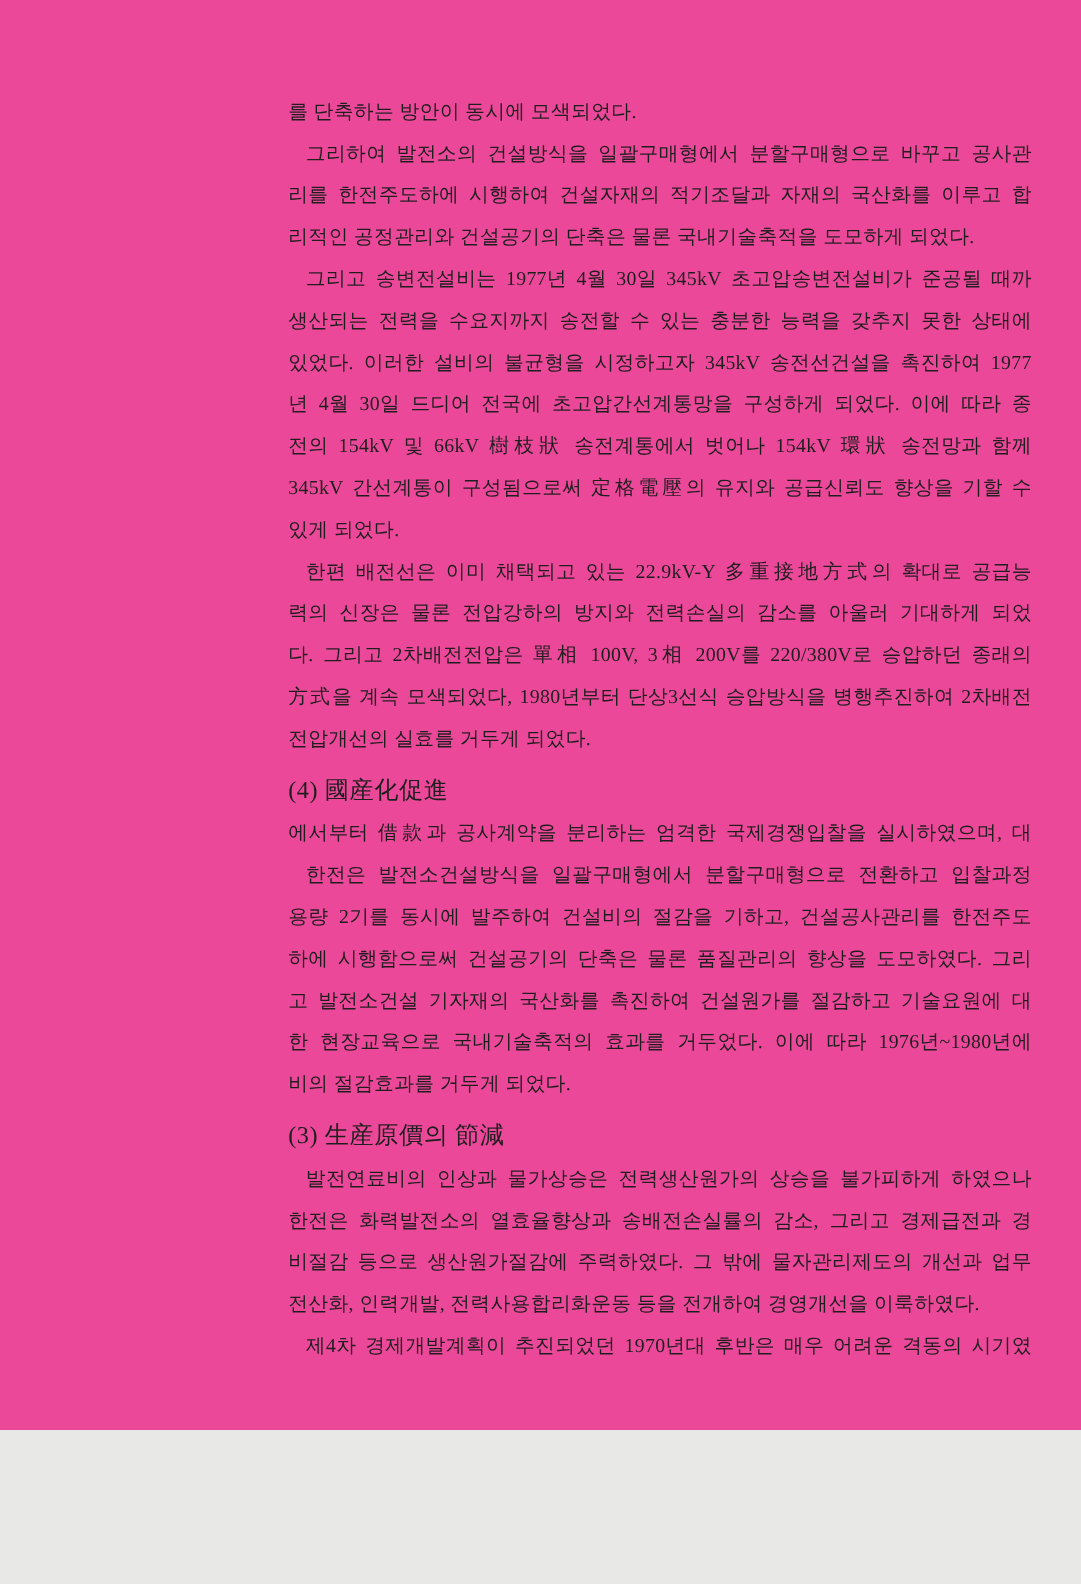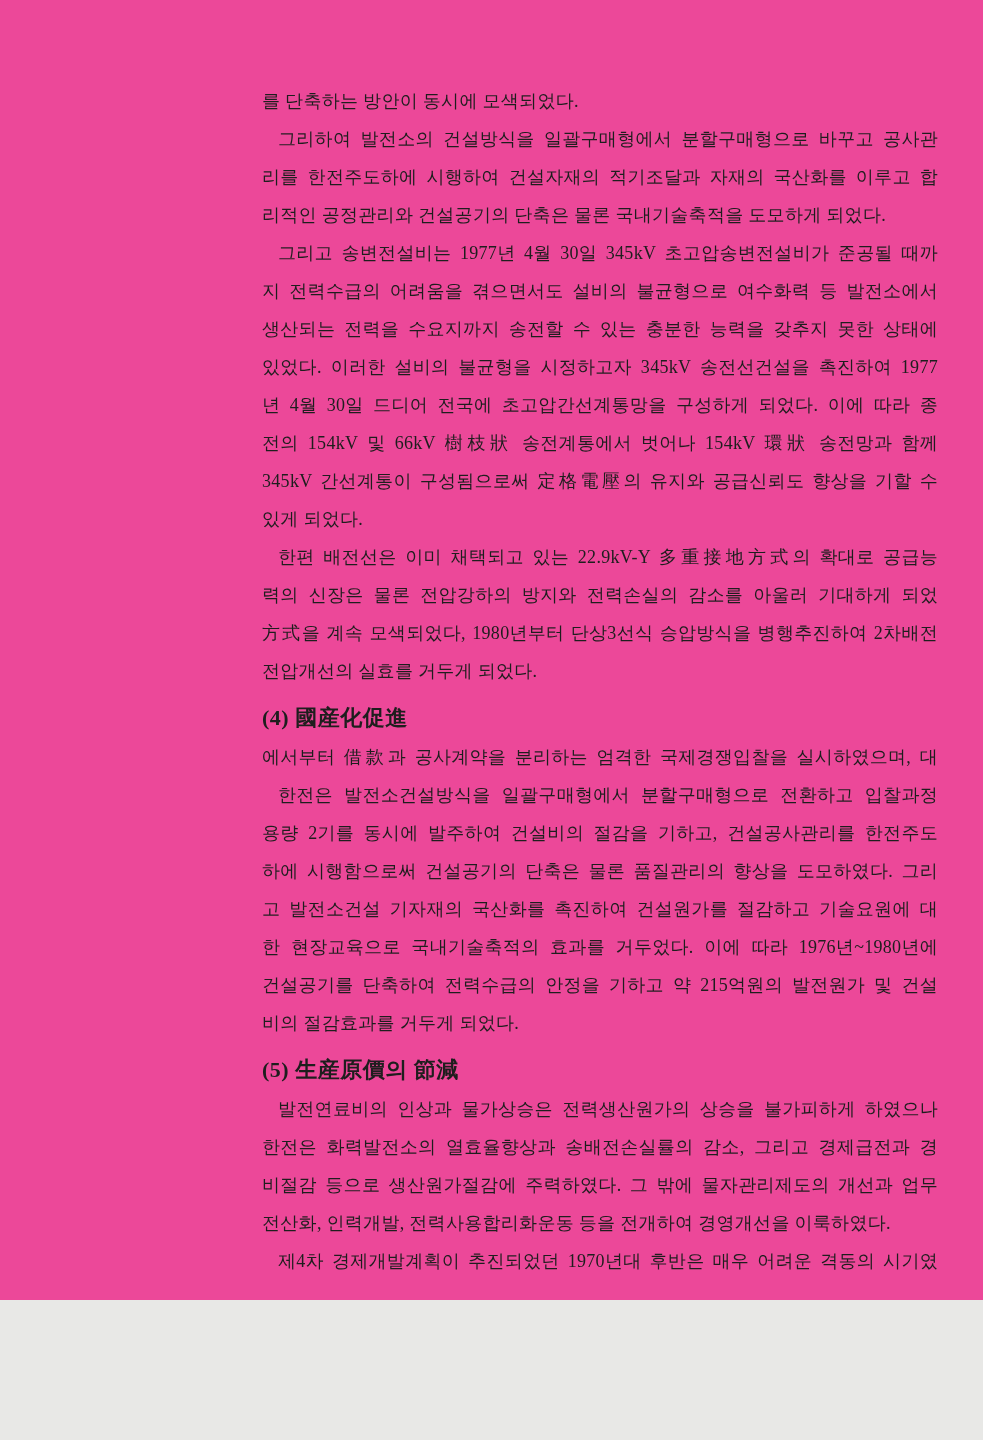--- a/index.html
+++ b/index.html
@@ -38,21 +38,21 @@
     text-align: justify;
     text-align-last: justify;
     text-justify: inter-word;
     letter-spacing: 0.3px;
   }
   .line.ind {
     padding-left: 16px;
   }
   .heading {
     font-size: 22px;
-    font-weight: bold;
+    font-weight: normal;
     line-height: 40px;
     height: 40px;
     margin-top: 8px;
     letter-spacing: 0.5px;
     white-space: nowrap;
   }
   .page-number {
     position: absolute;
     left: 266px;
     top: 1346px;
@@ -64,41 +64,40 @@
 </head>
 <body>
 
 <div class="page">
   <div class="text-column">
     <div class="line">를 단축하는 방안이 동시에 모색되었다.</div>
     <div class="line j ind">그리하여 발전소의 건설방식을 일괄구매형에서 분할구매형으로 바꾸고 공사관</div>
     <div class="line j">리를 한전주도하에 시행하여 건설자재의 적기조달과 자재의 국산화를 이루고 합</div>
     <div class="line">리적인 공정관리와 건설공기의 단축은 물론 국내기술축적을 도모하게 되었다.</div>
     <div class="line j ind">그리고 송변전설비는 1977년 4월 30일 345kV 초고압송변전설비가 준공될 때까</div>
-    <div class="line j">지 전력수급의 어려움을 겪으면서도 설비의 불균형으로 여수화력 등 발전소에서</div>
     <div class="line j">생산되는 전력을 수요지까지 송전할 수 있는 충분한 능력을 갖추지 못한 상태에</div>
     <div class="line j">있었다. 이러한 설비의 불균형을 시정하고자 345kV 송전선건설을 촉진하여 1977</div>
     <div class="line j">년 4월 30일 드디어 전국에 초고압간선계통망을 구성하게 되었다. 이에 따라 종</div>
     <div class="line j">전의 154kV 및 66kV 樹枝狀 송전계통에서 벗어나 154kV 環狀 송전망과 함께</div>
     <div class="line j">345kV 간선계통이 구성됨으로써 定格電壓의 유지와 공급신뢰도 향상을 기할 수</div>
     <div class="line">있게 되었다.</div>
     <div class="line j ind">한편 배전선은 이미 채택되고 있는 22.9kV-Y 多重接地方式의 확대로 공급능</div>
     <div class="line j">력의 신장은 물론 전압강하의 방지와 전력손실의 감소를 아울러 기대하게 되었</div>
+    <div class="line j">다. 그리고 2차배전전압은 單相 100V, 3相 200V를 220/380V로 승압하던 종래의</div>
     <div class="line j">方式을 계속 모색되었다, 1980년부터 단상3선식 승압방식을 병행추진하여 2차배전</div>
     <div class="line">전압개선의 실효를 거두게 되었다.</div>
     <div class="heading">(4) 國産化促進</div>
     <div class="line j">에서부터 借款과 공사계약을 분리하는 엄격한 국제경쟁입찰을 실시하였으며, 대</div>
     <div class="line j ind">한전은 발전소건설방식을 일괄구매형에서 분할구매형으로 전환하고 입찰과정</div>
     <div class="line j">용량 2기를 동시에 발주하여 건설비의 절감을 기하고, 건설공사관리를 한전주도</div>
     <div class="line j">하에 시행함으로써 건설공기의 단축은 물론 품질관리의 향상을 도모하였다. 그리</div>
     <div class="line j">고 발전소건설 기자재의 국산화를 촉진하여 건설원가를 절감하고 기술요원에 대</div>
     <div class="line j">한 현장교육으로 국내기술축적의 효과를 거두었다. 이에 따라 1976년~1980년에</div>
-    <div class="line j">건설공기를 단축하여 전력수급의 안정을 기하고 약 215억원의 발전원가 및 건설</div>
     <div class="line">비의 절감효과를 거두게 되었다.</div>
-    <div class="heading">(5) 生産原價의 節減</div>
+    <div class="heading">(3) 生産原價의 節減</div>
     <div class="line j ind">발전연료비의 인상과 물가상승은 전력생산원가의 상승을 불가피하게 하였으나</div>
     <div class="line j">한전은 화력발전소의 열효율향상과 송배전손실률의 감소, 그리고 경제급전과 경</div>
     <div class="line j">비절감 등으로 생산원가절감에 주력하였다. 그 밖에 물자관리제도의 개선과 업무</div>
     <div class="line">전산화, 인력개발, 전력사용합리화운동 등을 전개하여 경영개선을 이룩하였다.</div>
     <div class="line j ind">제4차 경제개발계획이 추진되었던 1970년대 후반은 매우 어려운 격동의 시기였</div>
   </div>
   <div class="page-number">894</div>
 </div>
 
 </body></html>

